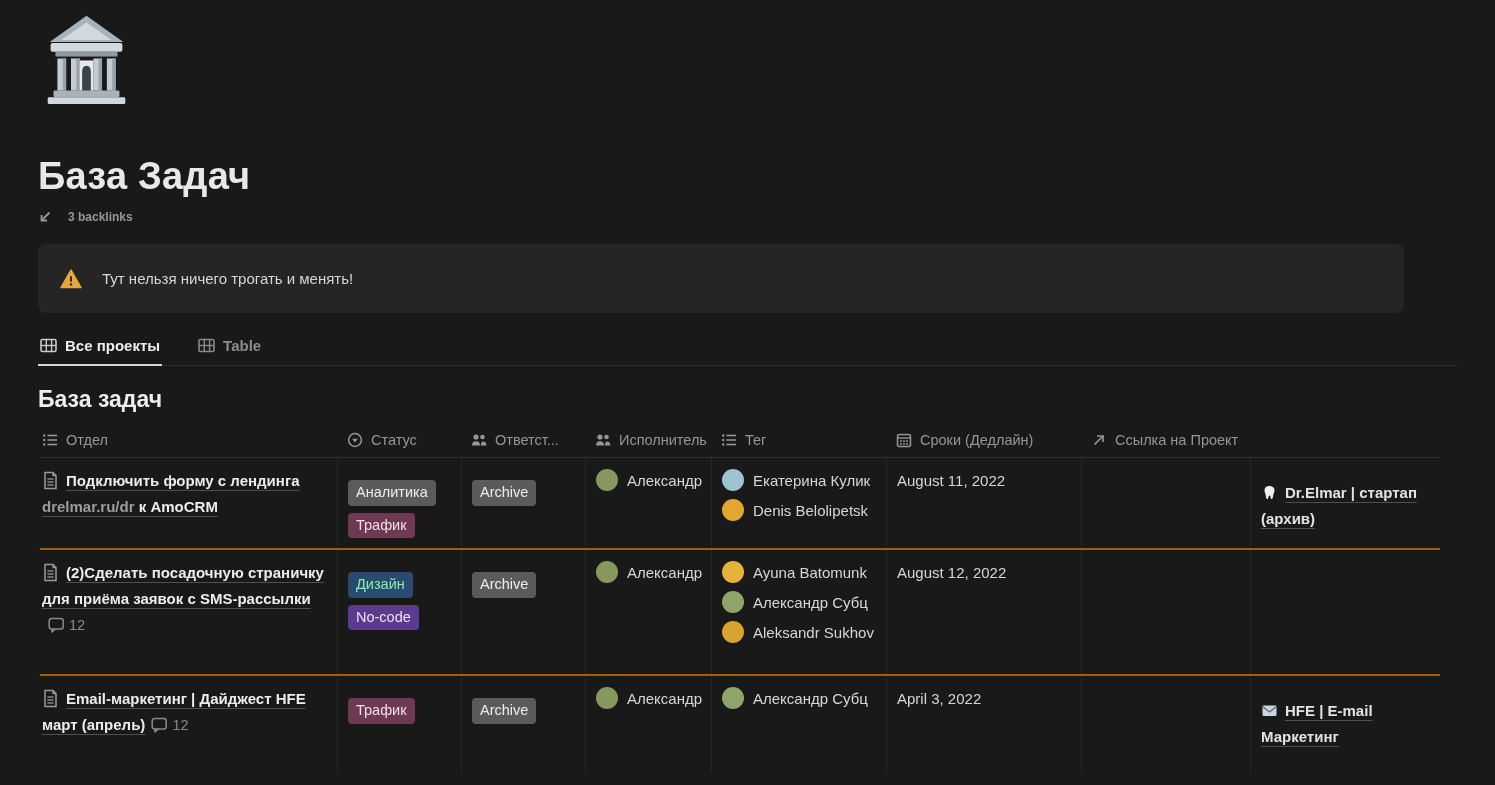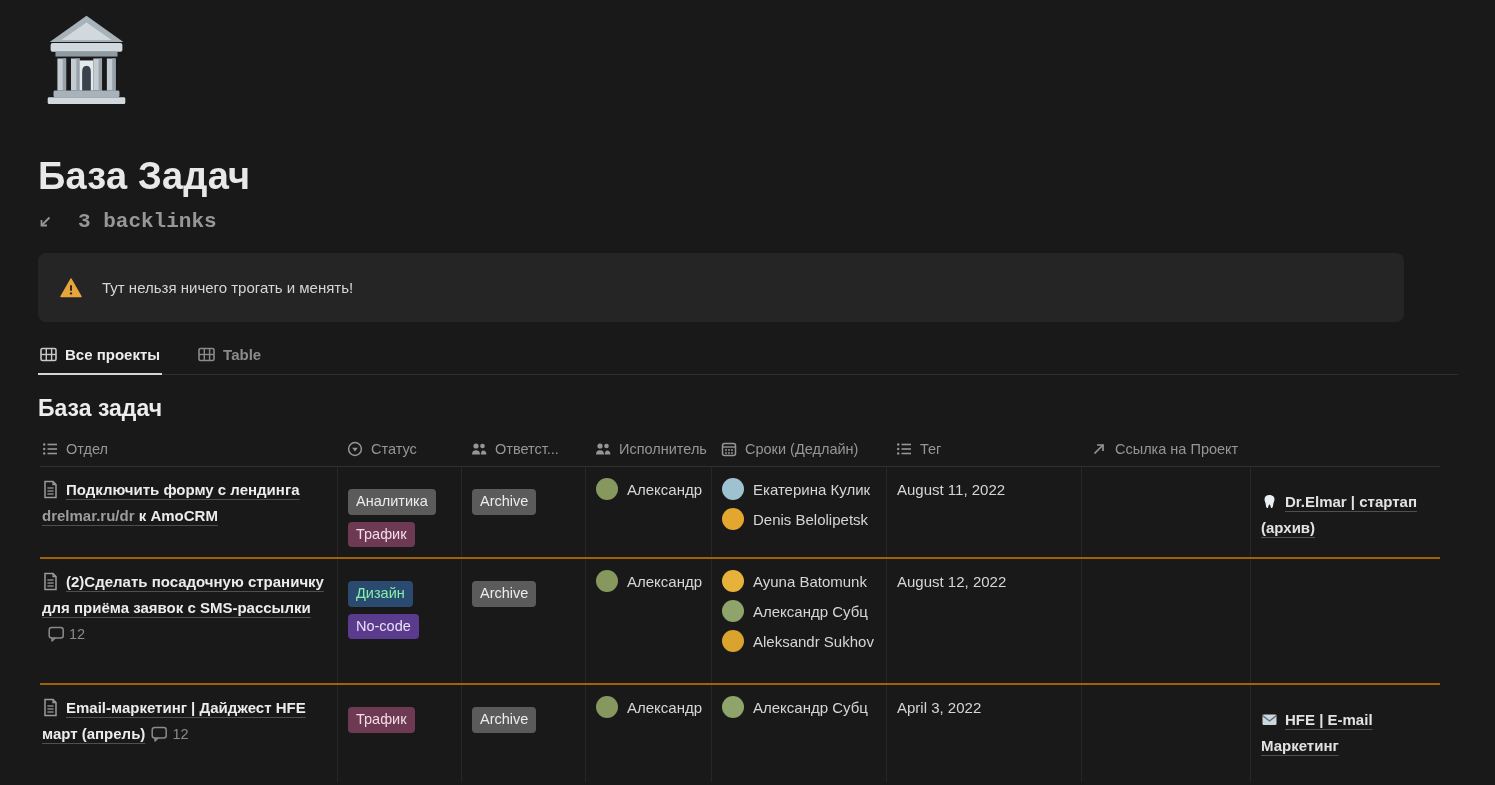--- a/index.html
+++ b/index.html
@@ -13,22 +13,22 @@
   .page { padding-left:38px; padding-right:37px; }
 
   
   .page-icon { width:97px; height:97px; margin-top:10px; cursor:pointer; }
   .page-icon svg { width:100%; height:100%; }
   .page-title {
     margin-top:48px;
     font-size:38px; font-weight:700; color:#e8e8e8; letter-spacing:.2px;
   }
   .backlinks {
-    margin-top:12px; display:flex; align-items:center; gap:26px;
-    color:#979797; font-size:21px; font-weight:700; cursor:pointer; width:fit-content;font-family:Liberation Mono, monospace;
+    margin-top:12px; display:flex; align-items:center; gap:16px;
+    color:#979797; font-size:12px; font-weight:700; cursor:pointer; width:fit-content;
   }
   .backlinks svg { width:14px; height:14px; }
 
   
   .callout {
     margin-top:20px; width:1366px; min-height:69px;
     background:#252525; border-radius:8px;
     display:flex; align-items:center; gap:20px;
     padding:14px 20px;
   }
@@ -247,29 +247,29 @@
       <span>Ответст...</span>
     </div>
     <div class="hcell">
       <svg viewBox="0 0 16 16">
           <use href="#i-people"></use>
         </svg>
       <span>Исполнитель</span>
     </div>
     <div class="hcell">
       <svg viewBox="0 0 16 16">
+          <use href="#i-list"></use>
+        </svg>
+      <span>Тег</span>
+    </div>
+    <div class="hcell">
+      <svg viewBox="0 0 16 16">
           <use href="#i-calendar"></use>
         </svg>
       <span>Сроки (Дедлайн)</span>
-    </div>
-    <div class="hcell">
-      <svg viewBox="0 0 16 16">
-          <use href="#i-list"></use>
-        </svg>
-      <span>Тег</span>
     </div>
     <div class="hcell">
       <svg viewBox="0 0 16 16">
           <use href="#i-arrow-ne"></use>
         </svg>
       <span>Ссылка на Проект</span>
     </div>
   </div>
 
   <div class="grid row r1">

